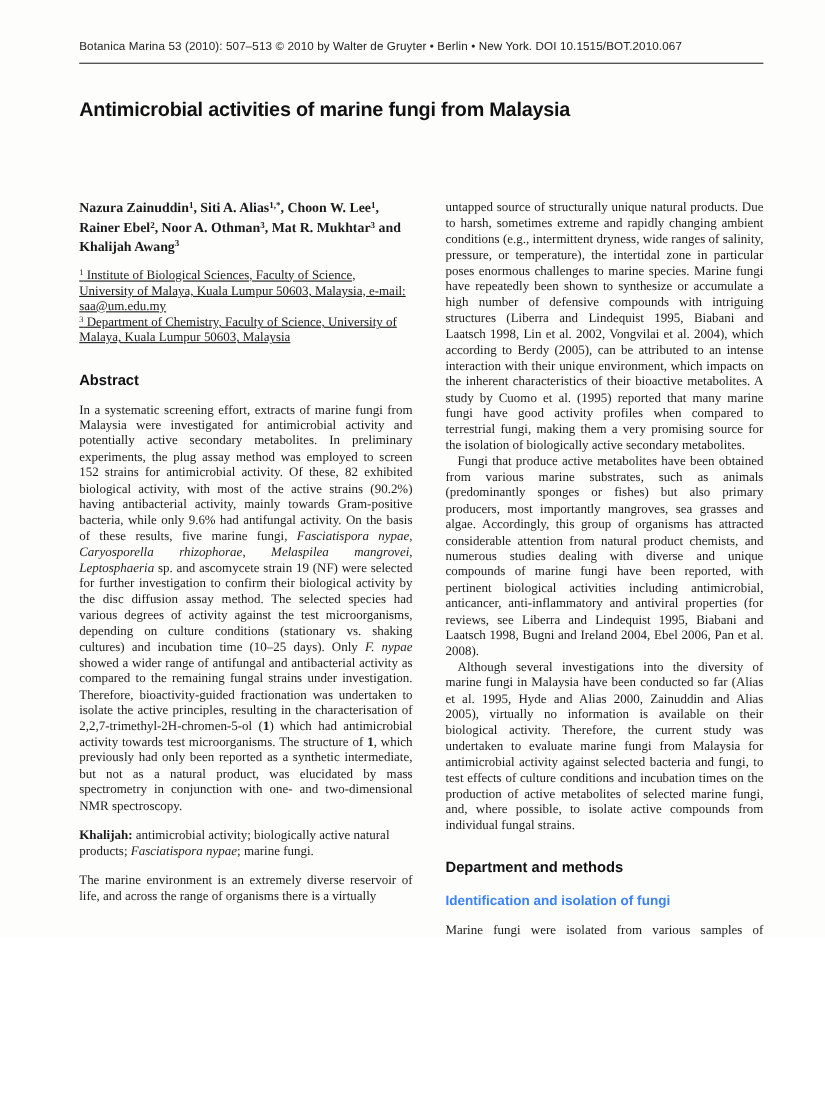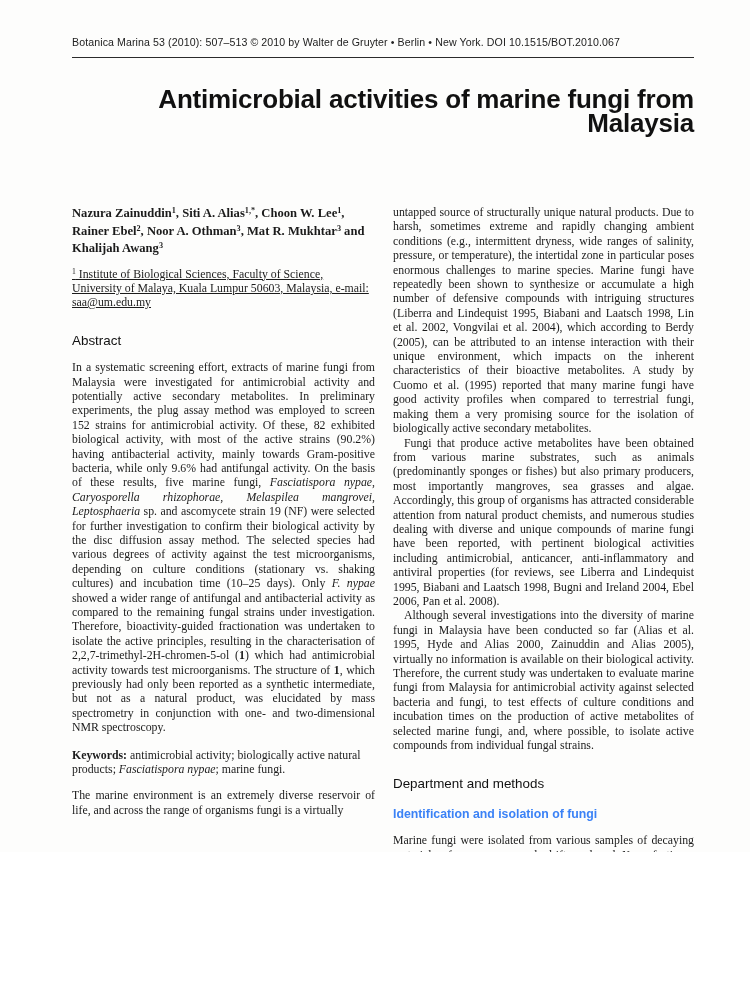--- a/index.html
+++ b/index.html
@@ -22,30 +22,29 @@
     color: #222;
   }
   .header-rule {
     border: none;
     border-top: 1.8px solid #2b2b2b;
     margin: 9px 0 0 0;
   }
   .article-title {
     font-family: "Liberation Sans", sans-serif;
     font-weight: bold;
-    font-size: 26px;
+    font-size: 18px;
     line-height: 24px;
     letter-spacing: -0.2px;
     color: #111;
     margin: 29px 0 0 0;
-    text-align: right;
   }
   .columns {
     display: flex;
-    gap: 18px;
+    gap: 30px;
     margin-top: 70px;
   }
   .col { box-sizing: border-box; }
   .col-left  { width: 303px; flex: 0 0 303px; }
   .col-right { width: 305px; flex: 1; }
 
   .authors-line {
     font-family: "Liberation Serif", serif;
     font-weight: bold;
     font-size: 12.6px;
@@ -61,21 +60,21 @@
     text-align: left;
     text-decoration: underline;
   }
   .corresponding {
     font-size: 11px;
     line-height: 13px;
     margin: 13px 0 0 0;
   }
   h2.section-heading {
     font-family: "Liberation Sans", sans-serif;
-    font-weight: normal;
+    font-weight: bold;
     font-size: 13.4px;
     color: #111;
     margin: 24px 0 0 0;
   }
   h3.subsection-heading {
     font-family: "Liberation Sans", sans-serif;
     font-weight: bold;
     font-size: 12.3px;
     color: #3b82f6;
     margin: 16px 0 0 0;
@@ -110,31 +109,32 @@
   <h1 class="article-title">Antimicrobial activities of marine fungi from Malaysia</h1>
 
   <div class="columns">
 
     <div class="col col-left">
 
       <p class="authors-line">Nazura Zainuddin<sup>1</sup>, Siti A. Alias<sup>1,*</sup>, Choon W. Lee<sup>1</sup>, Rainer Ebel<sup>2</sup>, Noor A. Othman<sup>3</sup>, Mat R. Mukhtar<sup>3</sup> and Khalijah Awang<sup>3</sup></p>
 
       <div class="affiliations">
         <p class="affiliation"><sup>1</sup> Institute of Biological Sciences, Faculty of Science, University of Malaya, Kuala Lumpur 50603, Malaysia, e-mail: saa@um.edu.my</p>
+        <p class="affiliation"><sup>3</sup> Department of Chemistry, Faculty of Science, University of Malaya, Kuala Lumpur 50603, Malaysia</p>
       </div>
 
 
       <h2 class="section-heading">Abstract</h2>
 
       <p class="body">In a systematic screening effort, extracts of marine fungi from Malaysia were investigated for antimicrobial activity and potentially active secondary metabolites. In preliminary experiments, the plug assay method was employed to screen 152 strains for antimicrobial activity. Of these, 82 exhibited biological activity, with most of the active strains (90.2%) having antibacterial activity, mainly towards Gram-positive bacteria, while only 9.6% had antifungal activity. On the basis of these results, five marine fungi, <i>Fasciatispora nypae</i>, <i>Caryosporella rhizophorae</i>, <i>Melaspilea mangrovei</i>, <i>Leptosphaeria</i> sp. and ascomycete strain 19 (NF) were selected for further investigation to confirm their biological activity by the disc diffusion assay method. The selected species had various degrees of activity against the test microorganisms, depending on culture conditions (stationary vs. shaking cultures) and incubation time (10–25 days). Only <i>F. nypae</i> showed a wider range of antifungal and antibacterial activity as compared to the remaining fungal strains under investigation. Therefore, bioactivity-guided fractionation was undertaken to isolate the active principles, resulting in the characterisation of 2,2,7-trimethyl-2H-chromen-5-ol (<b>1</b>) which had antimicrobial activity towards test microorganisms. The structure of <b>1</b>, which previously had only been reported as a synthetic intermediate, but not as a natural product, was elucidated by mass spectrometry in conjunction with one- and two-dimensional NMR spectroscopy.</p>
 
-      <p class="body keywords"><b>Keywords:</b> antimicrobial activity; biologically active natural products; <i>Fasciatispora nypae</i>; marine fungi.</p>
+      <p class="body keywords"><b>Khalijah:</b> antimicrobial activity; biologically active natural products; <i>Fasciatispora nypae</i>; marine fungi.</p>
 
 
-      <p class="body">The marine environment is an extremely diverse reservoir of life, and across the range of organisms fungi is a virtually</p>
+      <p class="body">The marine environment is an extremely diverse reservoir of life, and across the range of organisms there is a virtually</p>
 
     </div>
 
     <div class="col col-right">
 
       <p class="body flow">untapped source of structurally unique natural products. Due to harsh, sometimes extreme and rapidly changing ambient conditions (e.g., intermittent dryness, wide ranges of salinity, pressure, or temperature), the intertidal zone in particular poses enormous challenges to marine species. Marine fungi have repeatedly been shown to synthesize or accumulate a high number of defensive compounds with intriguing structures (Liberra and Lindequist 1995, Biabani and Laatsch 1998, Lin et al. 2002, Vongvilai et al. 2004), which according to Berdy (2005), can be attributed to an intense interaction with their unique environment, which impacts on the inherent characteristics of their bioactive metabolites. A study by Cuomo et al. (1995) reported that many marine fungi have good activity profiles when compared to terrestrial fungi, making them a very promising source for the isolation of biologically active secondary metabolites.</p>
 
       <p class="body flow indent">Fungi that produce active metabolites have been obtained from various marine substrates, such as animals (predominantly sponges or fishes) but also primary producers, most importantly mangroves, sea grasses and algae. Accordingly, this group of organisms has attracted considerable attention from natural product chemists, and numerous studies dealing with diverse and unique compounds of marine fungi have been reported, with pertinent biological activities including antimicrobial, anticancer, anti-inflammatory and antiviral properties (for reviews, see Liberra and Lindequist 1995, Biabani and Laatsch 1998, Bugni and Ireland 2004, Ebel 2006, Pan et al. 2008).</p>
 
       <p class="body flow indent">Although several investigations into the diversity of marine fungi in Malaysia have been conducted so far (Alias et al. 1995, Hyde and Alias 2000, Zainuddin and Alias 2005), virtually no information is available on their biological activity. Therefore, the current study was undertaken to evaluate marine fungi from Malaysia for antimicrobial activity against selected bacteria and fungi, to test effects of culture conditions and incubation times on the production of active metabolites of selected marine fungi, and, where possible, to isolate active compounds from individual fungal strains.</p>

